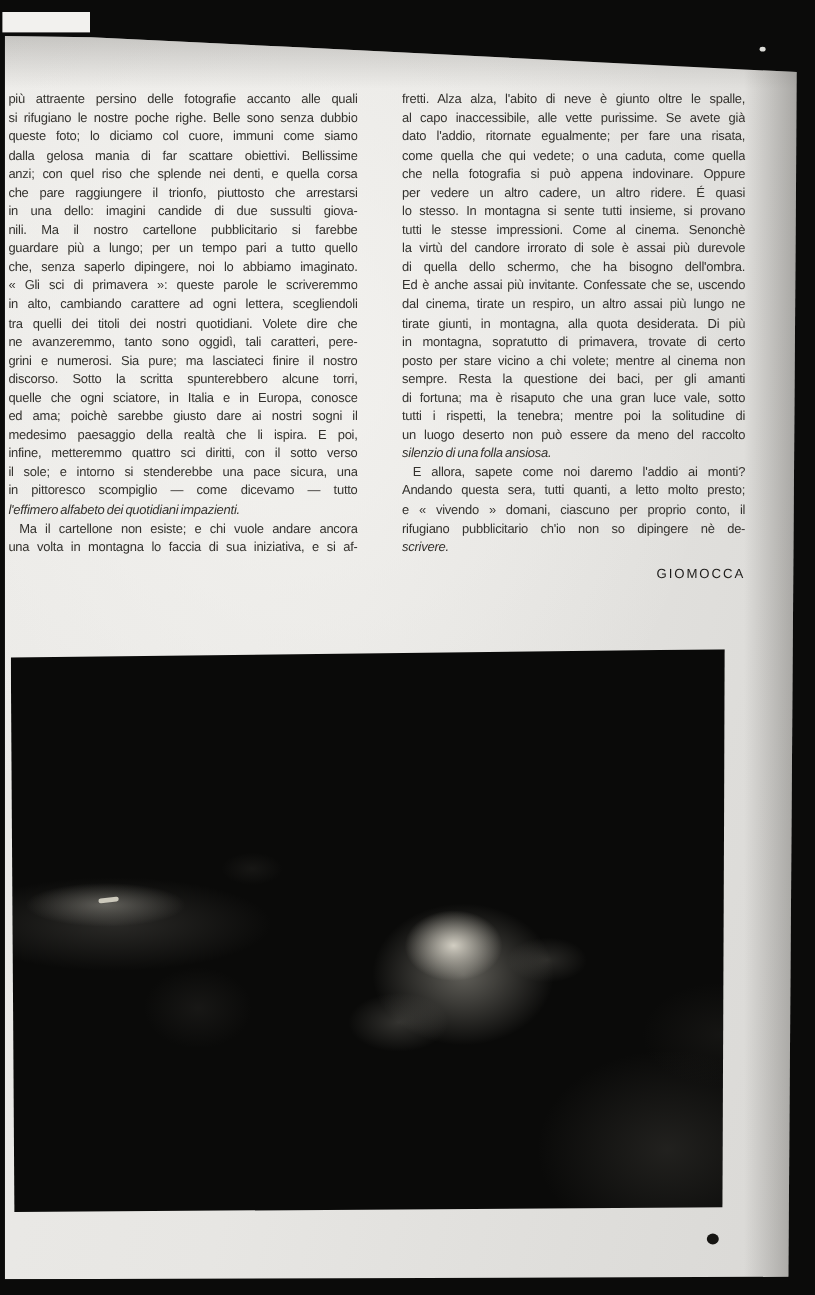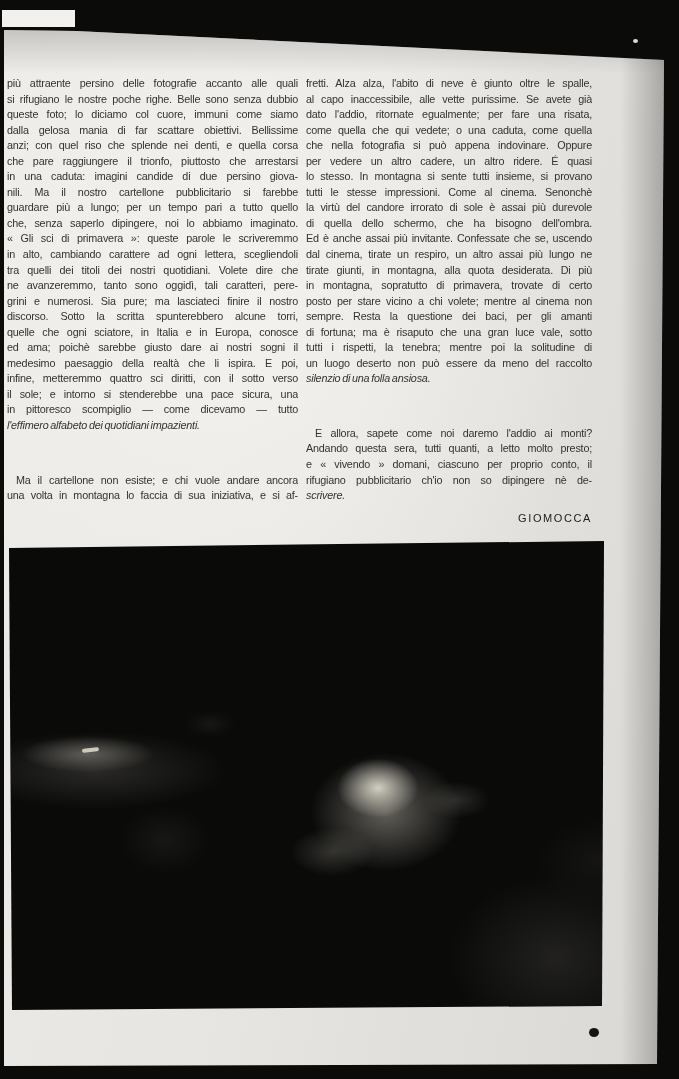--- a/index.html
+++ b/index.html
@@ -22,24 +22,24 @@
     padding-left: 18px;
   }
   .paper-shade-top{position:absolute;left:0;top:28px;width:679px;height:46px;
     background:linear-gradient(180deg,rgba(92,90,86,.28),rgba(92,90,86,0));}
   .paper-shade-right{position:absolute;left:620px;top:0;width:46px;height:1079px;
     background:linear-gradient(90deg,rgba(70,68,64,0),rgba(70,68,64,.38));}
   
   .column{position:absolute;top:76px;color:#34322e;font-size:10.8px;
     letter-spacing:-.2px;word-spacing:-1px;}
   .col-left{left:7px;width:291px;}
-  .col-right{left:306px;width:286px;}
+  .col-right{left:335px;width:286px;}
   .tline{height:15.55px;line-height:15.5px;text-align:justify;text-align-last:justify;overflow:hidden;}
   .tline.para-end{text-align-last:auto;font-style:italic;}
-  .tline.indent{text-indent:9px;margin-top:39px;}
+  .tline.indent{text-indent:9px;}
   .byline{margin-top:7px;height:15px;line-height:15px;text-align:right;
     font-weight:normal;font-size:11px;letter-spacing:1.6px;color:#1c1b19;word-spacing:0;}
   
   .photo{
     position:absolute;inset:0;
     clip-path:polygon(9px 548px,604px 541px,602px 1006px,12px 1010px);
     background:
       radial-gradient(ellipse 58px 42px at 378px 788px,rgba(218,214,202,.95),rgba(218,214,202,0) 70%),
       radial-gradient(ellipse 105px 82px at 386px 812px,rgba(168,165,155,.55),rgba(168,165,155,0) 72%),
       radial-gradient(ellipse 58px 34px at 332px 852px,rgba(138,136,128,.32),rgba(138,136,128,0) 72%),
@@ -76,21 +76,21 @@
     <div class="paper-shade-top"></div>
     <div class="paper-shade-right"></div>
 
     <div class="column col-left">
         <div class="tline">più attraente persino delle fotografie accanto alle quali</div>
         <div class="tline">si rifugiano le nostre poche righe. Belle sono senza dubbio</div>
         <div class="tline">queste foto; lo diciamo col cuore, immuni come siamo</div>
         <div class="tline">dalla gelosa mania di far scattare obiettivi. Bellissime</div>
         <div class="tline">anzi; con quel riso che splende nei denti, e quella corsa</div>
         <div class="tline">che pare raggiungere il trionfo, piuttosto che arrestarsi</div>
-        <div class="tline">in una caduta: imagini candide di due persino giova-</div>
+        <div class="tline">in una dello: imagini candide di due sussulti giova-</div>
         <div class="tline">nili. Ma il nostro cartellone pubblicitario si farebbe</div>
         <div class="tline">guardare più a lungo; per un tempo pari a tutto quello</div>
         <div class="tline">che, senza saperlo dipingere, noi lo abbiamo imaginato.</div>
         <div class="tline">« Gli sci di primavera »: queste parole le scriveremmo</div>
         <div class="tline">in alto, cambiando carattere ad ogni lettera, scegliendoli</div>
         <div class="tline">tra quelli dei titoli dei nostri quotidiani. Volete dire che</div>
         <div class="tline">ne avanzeremmo, tanto sono oggidì, tali caratteri, pere-</div>
         <div class="tline">grini e numerosi. Sia pure; ma lasciateci finire il nostro</div>
         <div class="tline">discorso. Sotto la scritta spunterebbero alcune torri,</div>
         <div class="tline">quelle che ogni sciatore, in Italia e in Europa, conosce</div>

